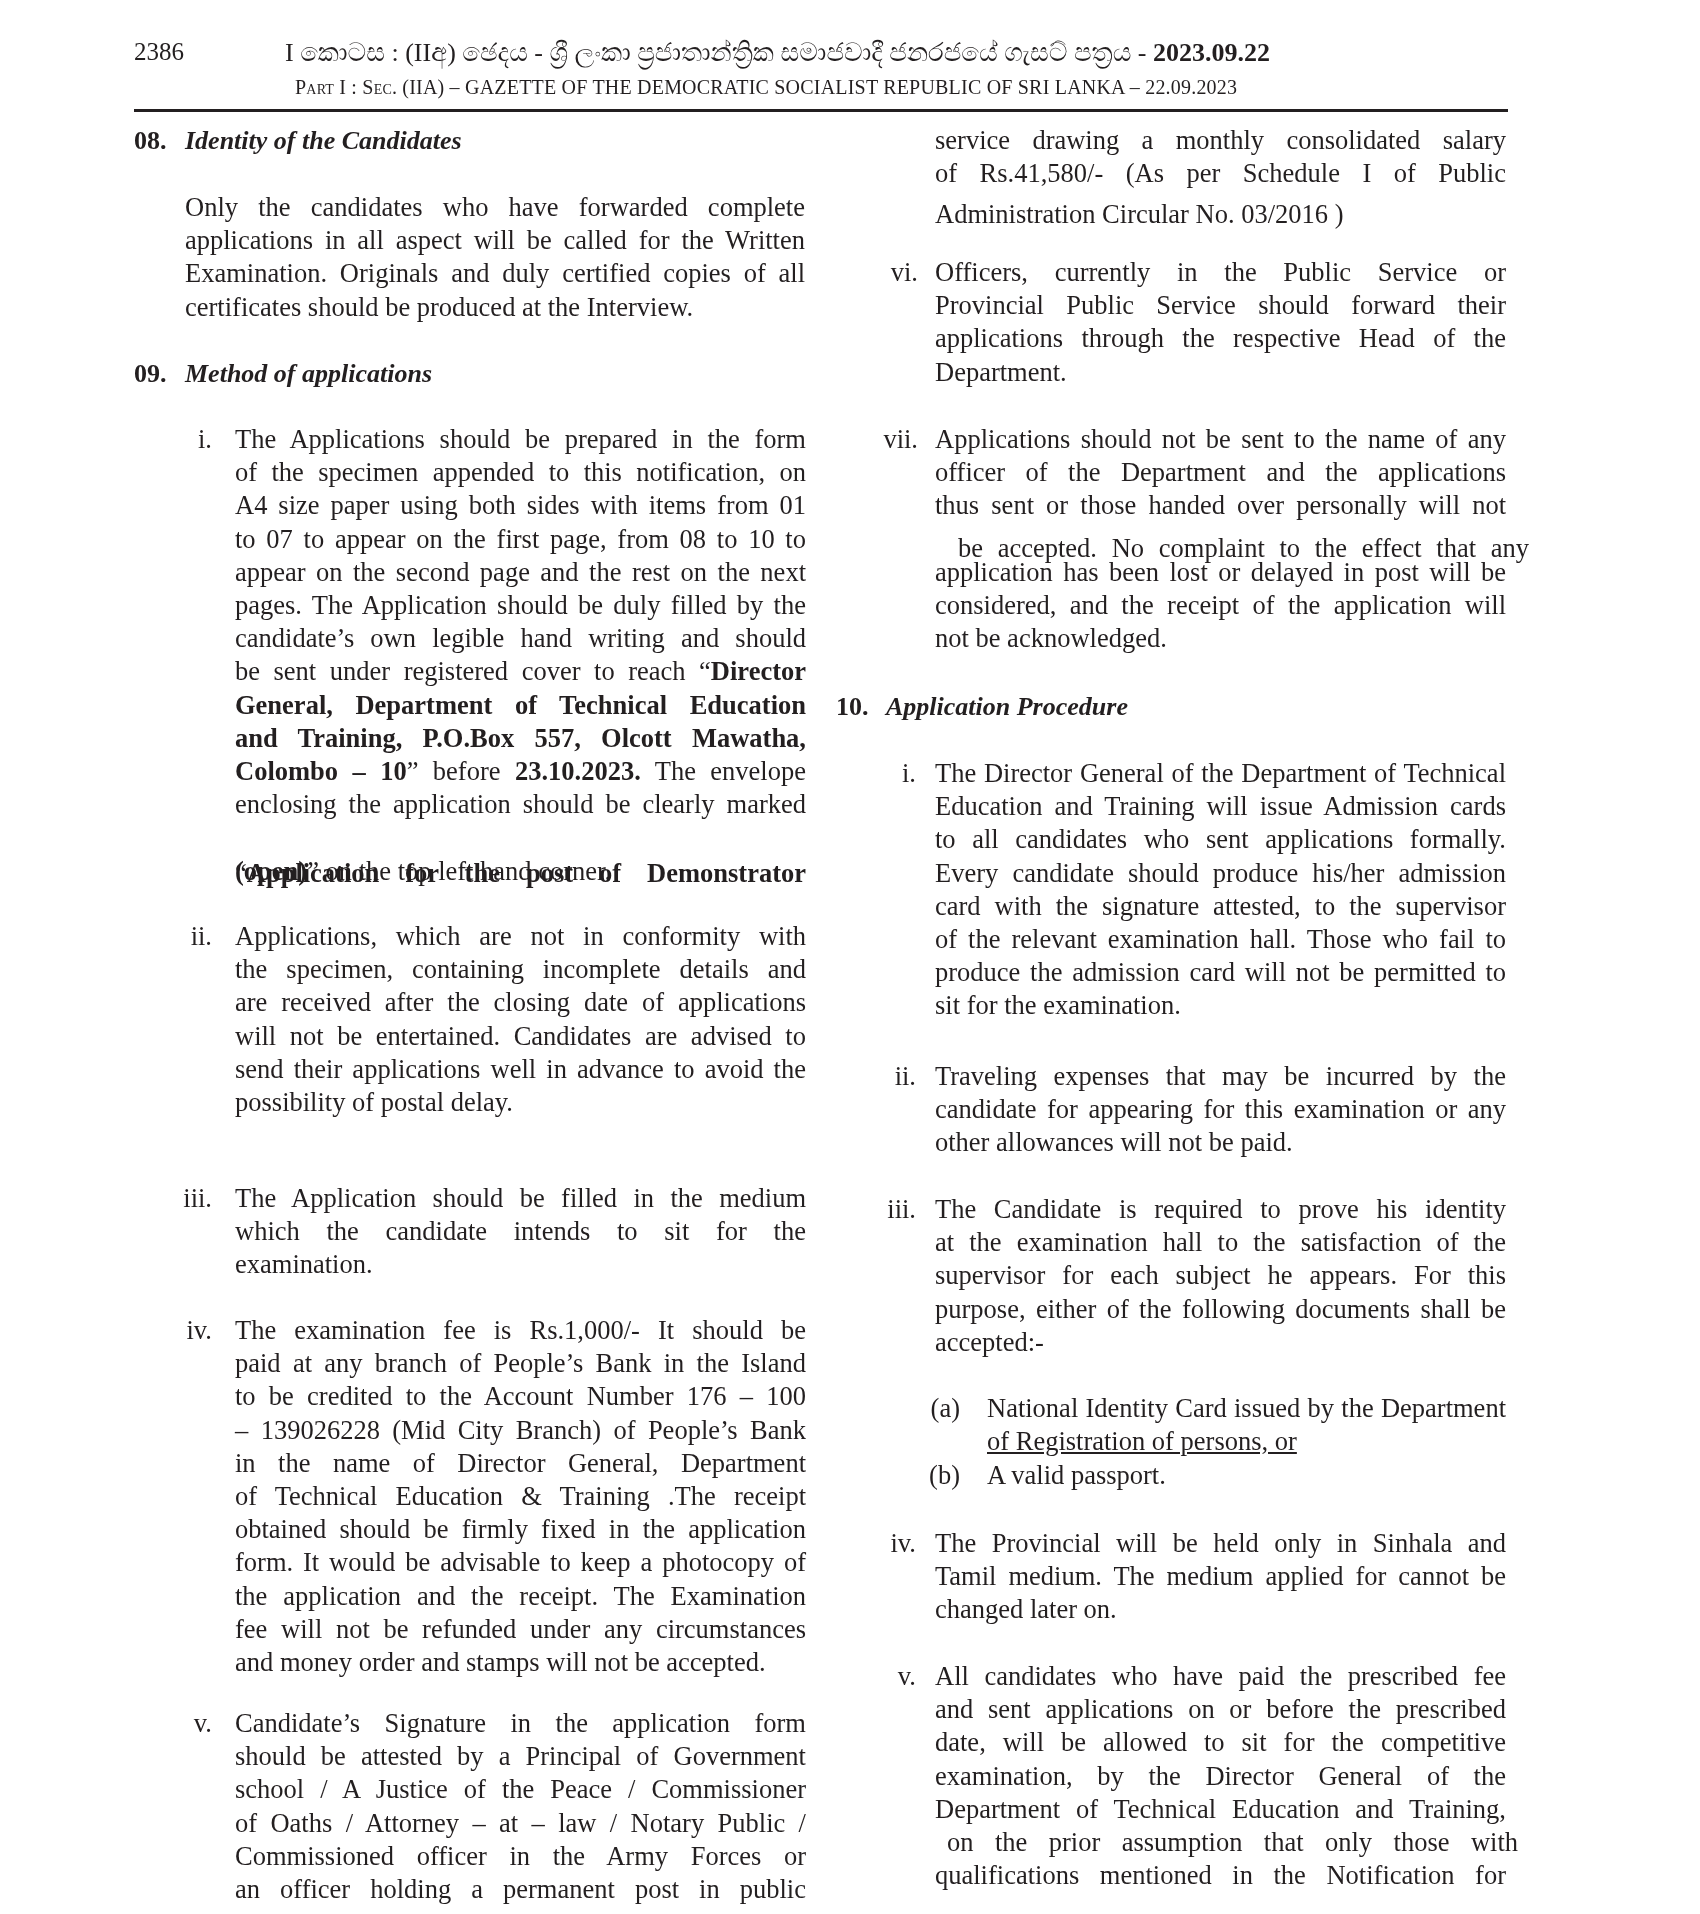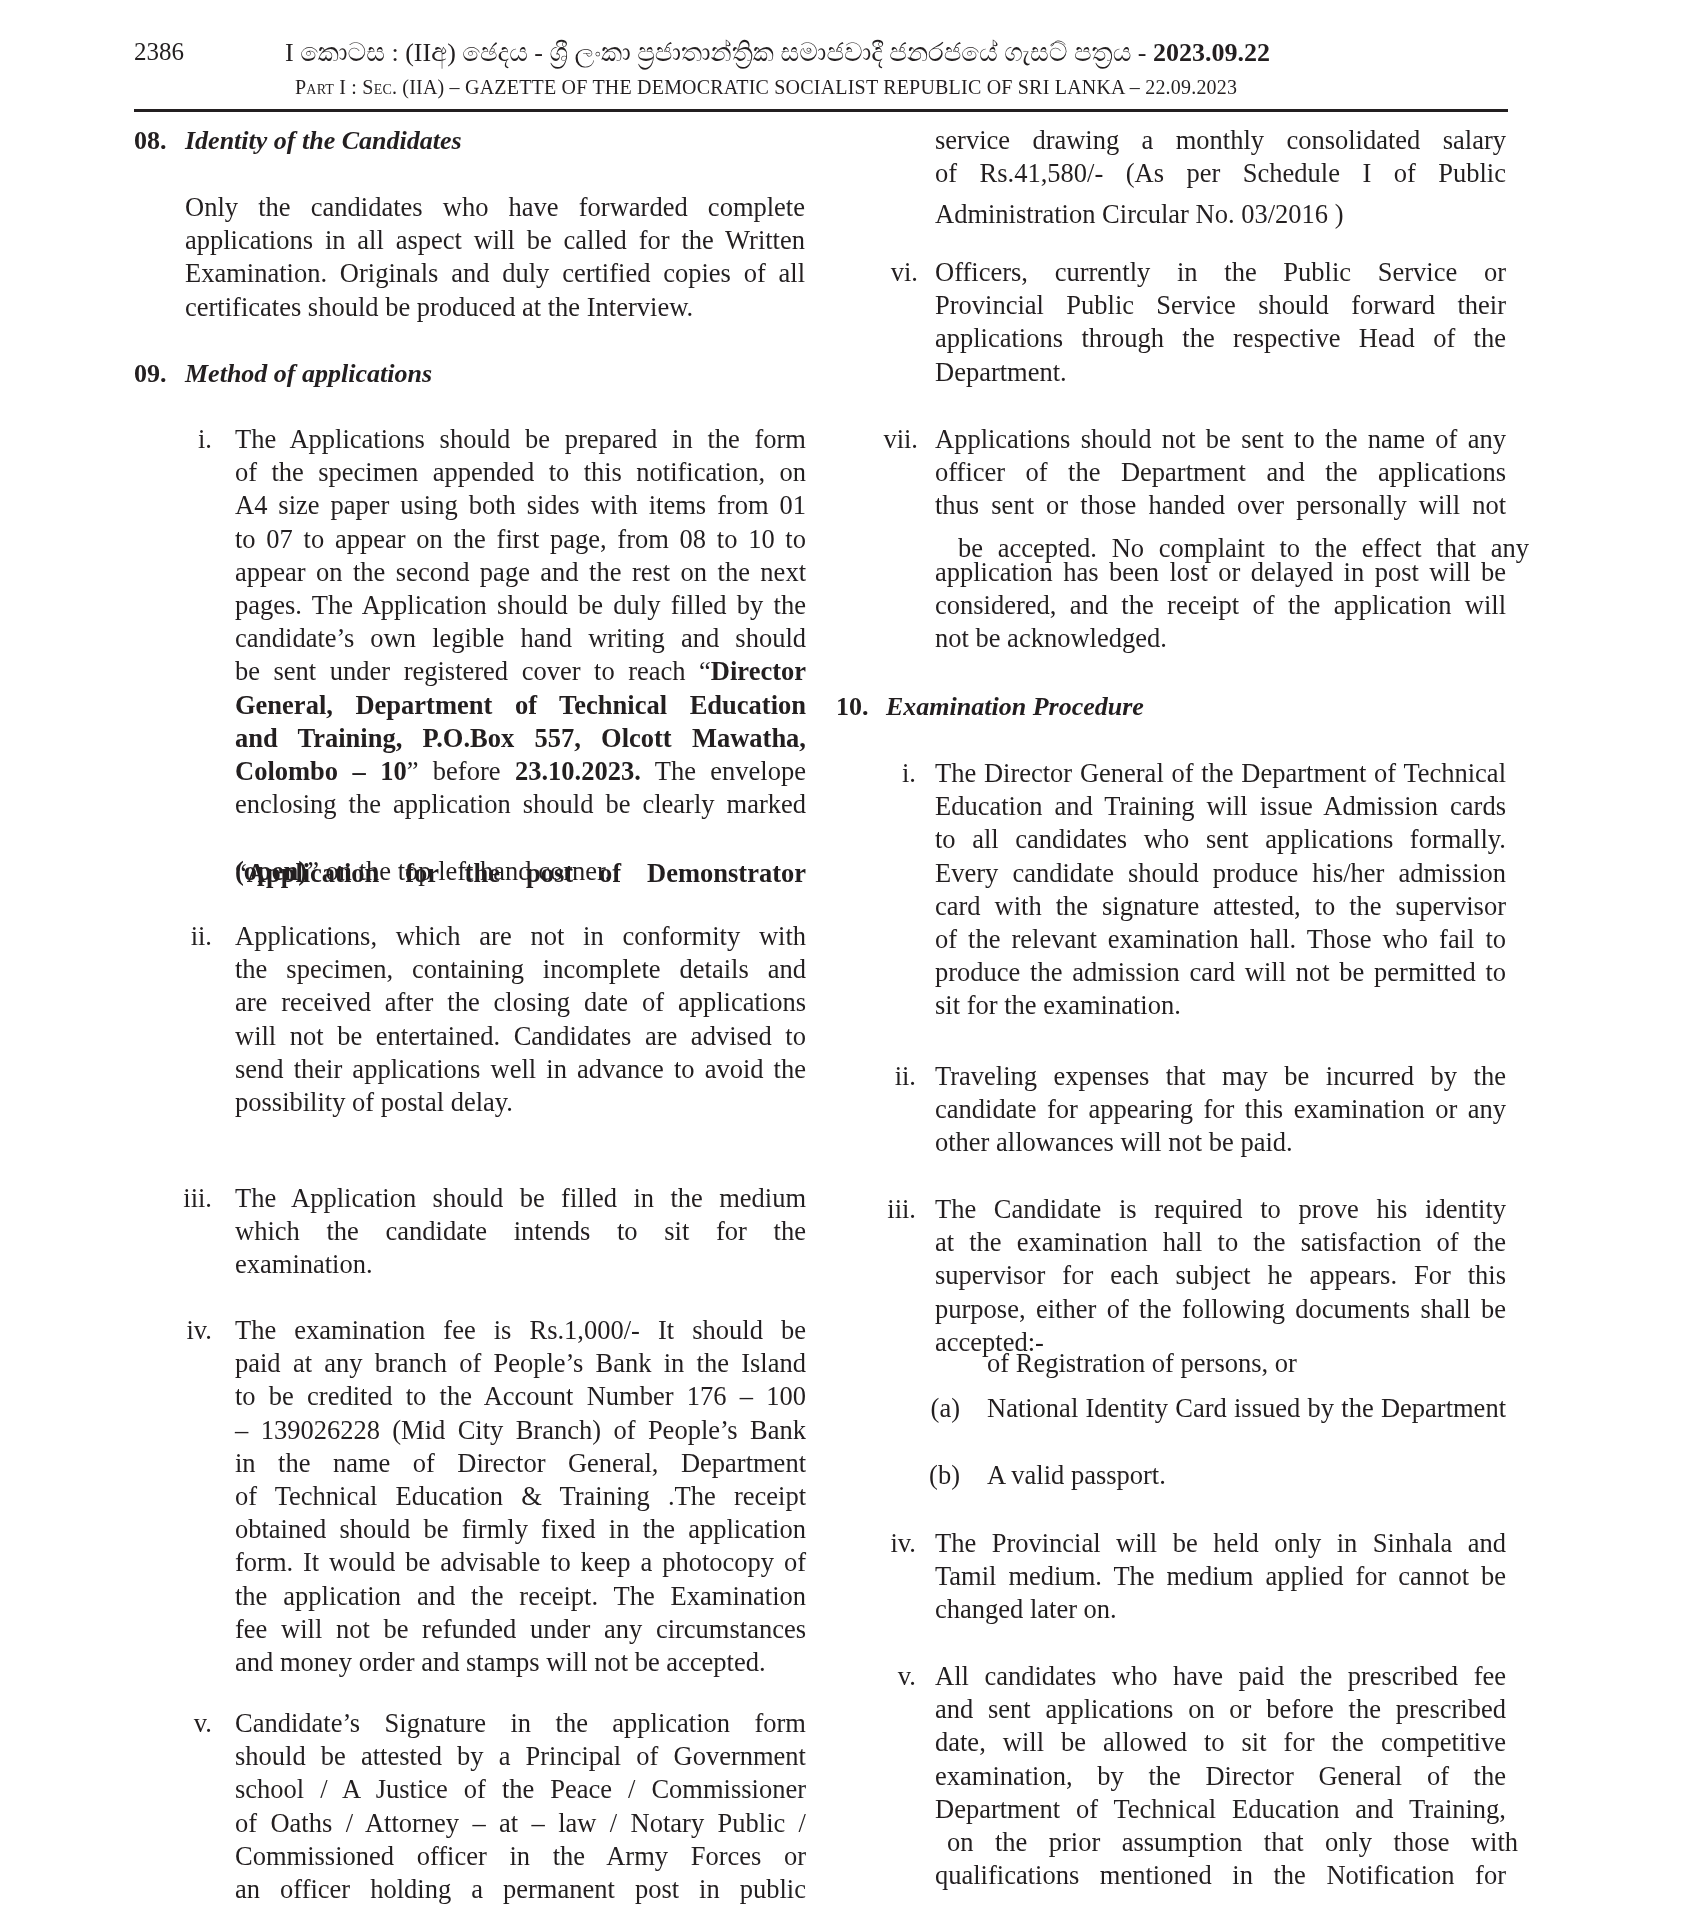--- a/index.html
+++ b/index.html
@@ -99,21 +99,21 @@
     <div class="line" style="left: 935px; top: 355.6px; width: 571px;">Department.</div>
     <div class="marker" style="left: 860px; width: 58px; top: 423px; text-align: right;">vii.</div>
     <div class="line just" style="left: 935px; top: 423px; width: 571px;">Applications should not be sent to the name of any</div>
     <div class="line just" style="left: 935px; top: 456.2px; width: 571px;">officer of the Department and     the applications</div>
     <div class="line just" style="left: 935px; top: 489.4px; width: 571px;">thus sent or those handed over personally will not</div>
     <div class="line just" style="left: 935px; top: 532px; width: 571px; margin-left: 23px;">be accepted. No complaint to the effect that any</div>
     <div class="line just" style="left: 935px; top: 555.8px; width: 571px;">application has been lost or delayed in post will be</div>
     <div class="line just" style="left: 935px; top: 589px; width: 571px;">considered, and the receipt of the application will</div>
     <div class="line" style="left: 935px; top: 622.2px; width: 571px;">not be acknowledged.</div>
     <div class="sec-num" style="left: 836px; top: 690px;">10.</div>
-    <div class="sec-title" style="left: 886px; top: 690px;">Examination Procedure</div>
+    <div class="sec-title" style="left: 886px; top: 690px;">Application Procedure</div>
     <div class="marker" style="left: 860px; width: 56px; top: 757px; text-align: right;">i.</div>
     <div class="line just" style="left: 935px; top: 757px; width: 571px;">The Director General of the Department of Technical</div>
     <div class="line just" style="left: 935px; top: 790.2px; width: 571px;">Education and Training will  issue Admission cards</div>
     <div class="line just" style="left: 935px; top: 823.4px; width: 571px;">to all candidates who sent applications formally.</div>
     <div class="line just" style="left: 935px; top: 856.6px; width: 571px;">Every candidate should produce his/her admission</div>
     <div class="line just" style="left: 935px; top: 889.8px; width: 571px;">card with the signature attested, to the supervisor</div>
     <div class="line just" style="left: 935px; top: 923px; width: 571px;">of the relevant examination hall. Those who fail to</div>
     <div class="line just" style="left: 935px; top: 956.2px; width: 571px;">produce the admission card will not be permitted to</div>
     <div class="line" style="left: 935px; top: 989.4px; width: 571px;">sit for the examination.</div>
     <div class="marker" style="left: 860px; width: 56px; top: 1060px; text-align: right;">ii.</div>
@@ -133,16 +133,16 @@
     <div class="marker" style="left: 860px; width: 56px; top: 1660px; text-align: right;">v.</div>
     <div class="line just" style="left: 935px; top: 1660px; width: 571px;">All candidates who have paid the prescribed fee</div>
     <div class="line just" style="left: 935px; top: 1693.2px; width: 571px;">and sent applications on or before the prescribed</div>
     <div class="line just" style="left: 935px; top: 1726.4px; width: 571px;">date, will be allowed to sit for the competitive</div>
     <div class="line just" style="left: 935px; top: 1759.6px; width: 571px;">examination, by the Director General of the</div>
     <div class="line just" style="left: 935px; top: 1792.8px; width: 571px;">Department of Technical Education and Training,</div>
     <div class="line just" style="left: 935px; top: 1826px; width: 571px; margin-left: 12px;">on the prior assumption that only those with</div>
     <div class="line just" style="left: 935px; top: 1859.2px; width: 571px;">qualifications mentioned in the Notification for</div>
     <div class="marker" style="left: 918px; width: 42px; top: 1392px; text-align: right;">(a)</div>
     <div class="line just" style="left: 987px; top: 1392px; width: 519px;">National Identity Card issued by the Department</div>
-    <div class="line" style="left: 987px; top: 1347px; width: 519px;">of Registration of persons, or</div>
+    <div class="line" style="left: 987px; top: 1425px; width: 519px; text-decoration: underline;">of Registration of persons, or</div>
     <div class="marker" style="left: 918px; width: 42px; top: 1459px; text-align: right;">(b)</div>
     <div class="line" style="left: 987px; top: 1459px; width: 519px;">A valid passport.</div>
   </div>
 
 </body></html>

